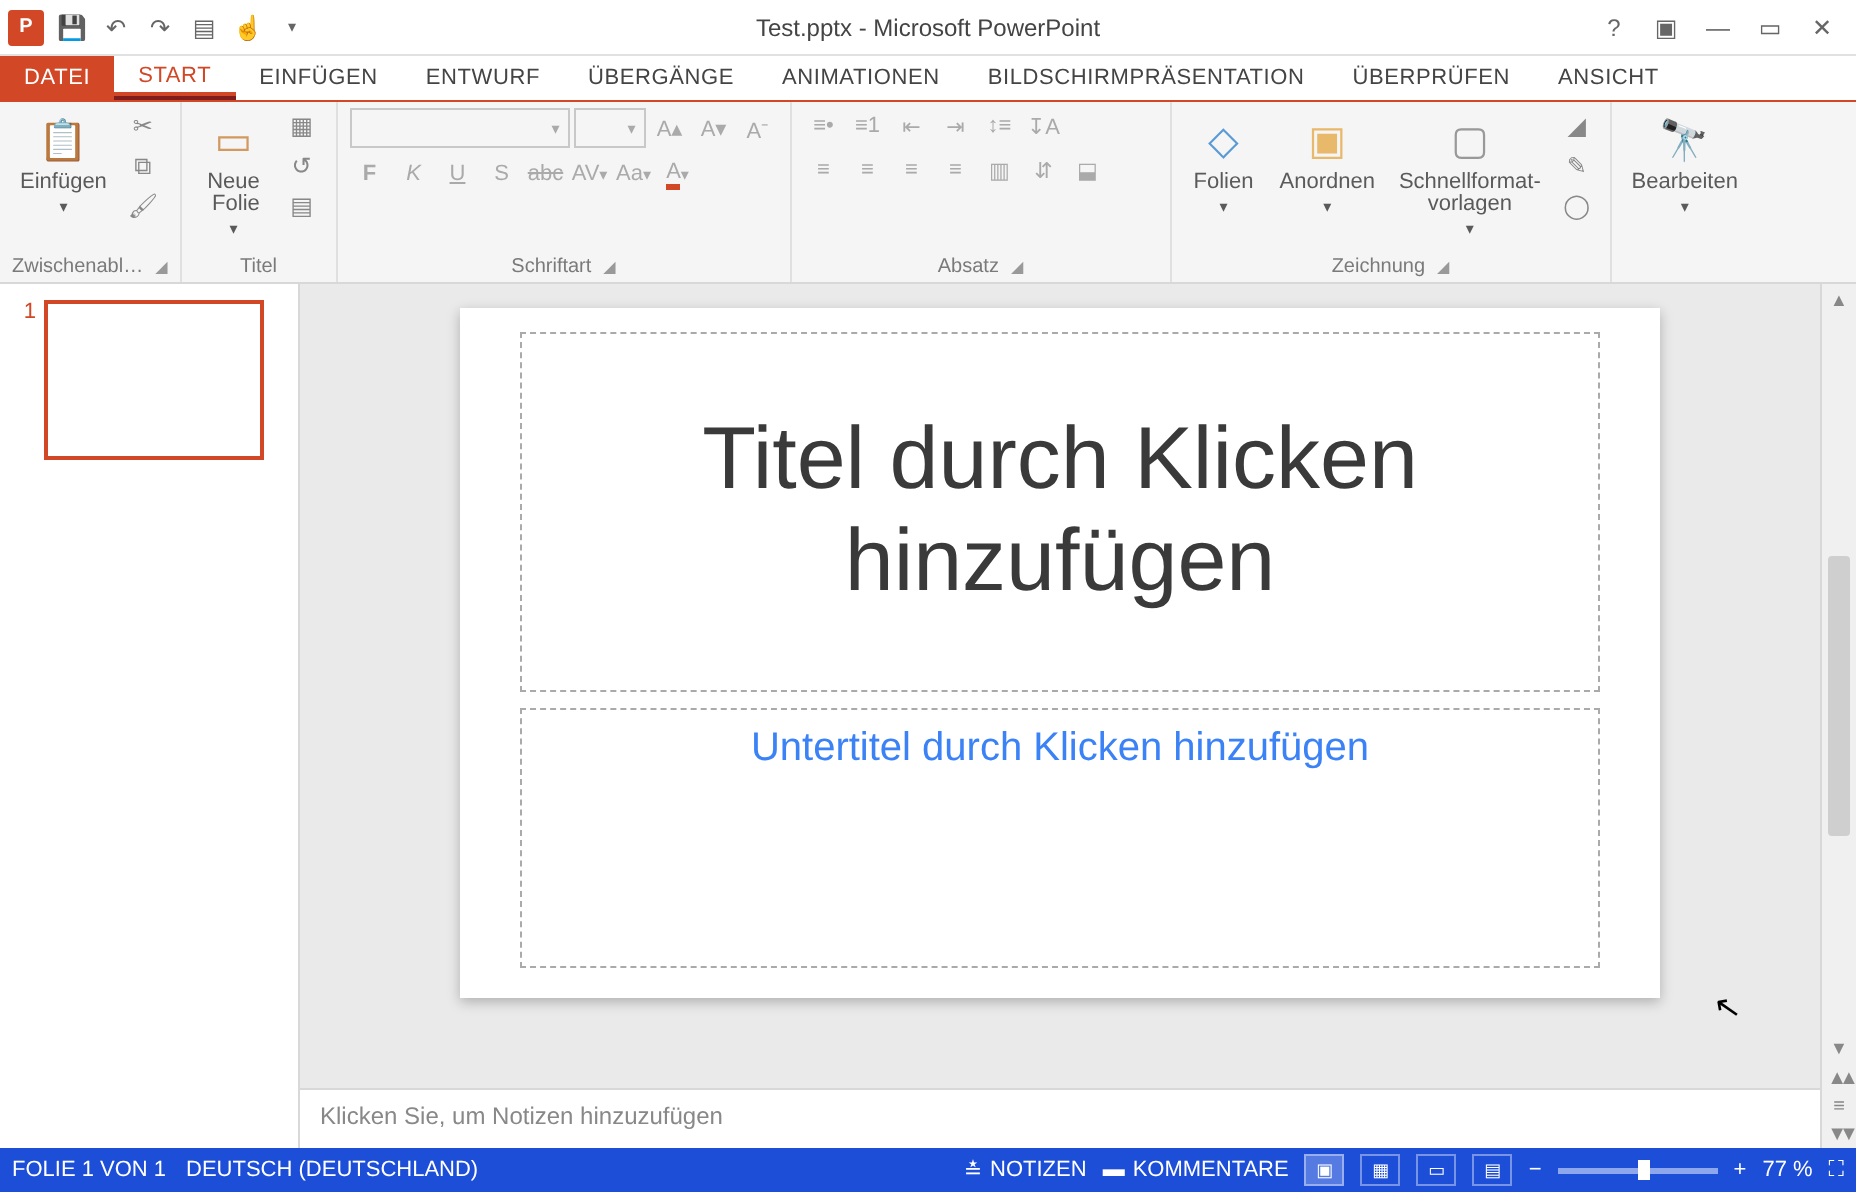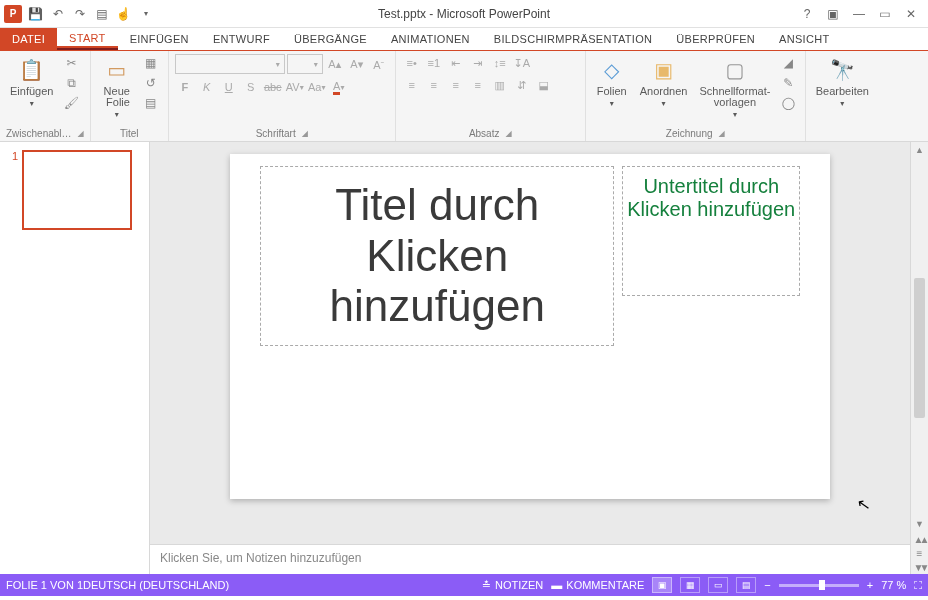--- a/index.html
+++ b/index.html
@@ -37,36 +37,36 @@
 .fmt-btn { width:20px;height:18px;display:flex;align-items:center;justify-content:center;color:#aaa;font-size:11px;border-radius:2px;}
 
 
 .content { display:flex; height:432px; background:#eaeaea;}
 .thumbs { width:150px; background:#fff; border-right:1px solid #d8d8d8; padding:8px;}
 .thumb-row { display:flex; gap:4px;}
 .thumb-num { font-size:11px; color:#d24726; width:10px;text-align:right;}
 .thumb { width:110px;height:80px;border:2px solid #d24726;background:#fff;}
 .stage-wrap { flex:1; display:flex; flex-direction:column; position:relative;}
 .stage-scroll { flex:1; overflow:hidden; display:flex; align-items:flex-start; justify-content:center; padding:12px 20px 0; background:#eaeaea;}
-.slide { width:600px; height:345px; background:#fff; box-shadow:0 2px 6px rgba(0,0,0,.25); padding:12px 30px; display:flex; flex-direction:row; gap:8px;}
+.slide { width:600px; height:345px; background:#fff; box-shadow:0 2px 6px rgba(0,0,0,.25); padding:12px 30px; display:flex; flex-direction:column; gap:8px;}
 .ph { border:1px dashed #aaa; display:flex; align-items:center; justify-content:center; text-align:center; color:#3a3a3a;}
 .ph.title { height:180px; font-size:44px; font-family:"Calibri Light","Segoe UI Light",sans-serif; line-height:1.15; padding:0 10px;}
-.ph.sub { height:130px; font-size:20px; color:#15803d; align-items:flex-start; padding-top:8px;}
+.ph.sub { height:130px; font-size:20px; color:#3b82f6; align-items:flex-start; padding-top:8px;}
 .notes { height:30px; background:#fff; border-top:1px solid #d8d8d8; padding:6px 10px; font-size:12px; color:#888;}
 
 
 .vscroll { width:18px; background:#f0f0f0; border-left:1px solid #d8d8d8; display:flex; flex-direction:column; align-items:center; }
 .vscroll .arr { height:16px; width:100%; display:flex;align-items:center;justify-content:center;font-size:9px;color:#888;}
 .vscroll .track { flex:1; width:100%; position:relative;}
 .vscroll .thumb-bar { position:absolute; left:3px; right:3px; top:120px; height:140px; background:#cfcfcf; border-radius:2px;}
 .vscroll .nav-arr { height:14px; font-size:10px; color:#888; display:flex;align-items:center;justify-content:center;width:100%;}
 .vscroll .nav-arr.dbl { letter-spacing:-4px;}
 
 
-.status { height:22px; background:#8b5cf6; color:#fff; display:flex; align-items:center; font-size:11px; padding:0 6px; gap:0;}
+.status { height:22px; background:#1d4ed8; color:#fff; display:flex; align-items:center; font-size:11px; padding:0 6px; gap:10px;}
 .status .sp { display:flex; align-items:center; gap:4px;}
 .status .right { margin-left:auto; display:flex; align-items:center; gap:8px;}
 .status .vbtn { width:20px;height:16px;display:flex;align-items:center;justify-content:center;border:1px solid rgba(255,255,255,.4);font-size:9px;}
 .status .vbtn.active { background:rgba(255,255,255,.25);}
 .status .zoom-track { width:80px;height:3px;background:rgba(255,255,255,.5);position:relative;}
 .status .zoom-thumb { position:absolute;width:6px;height:10px;background:#fff;top:-4px;left:50%;}
 .caret { font-size:8px; }
 
 
 .cursor { position:absolute; right:40px; bottom:60px; font-size:16px; color:#000; transform:rotate(-10deg); pointer-events:none;}

